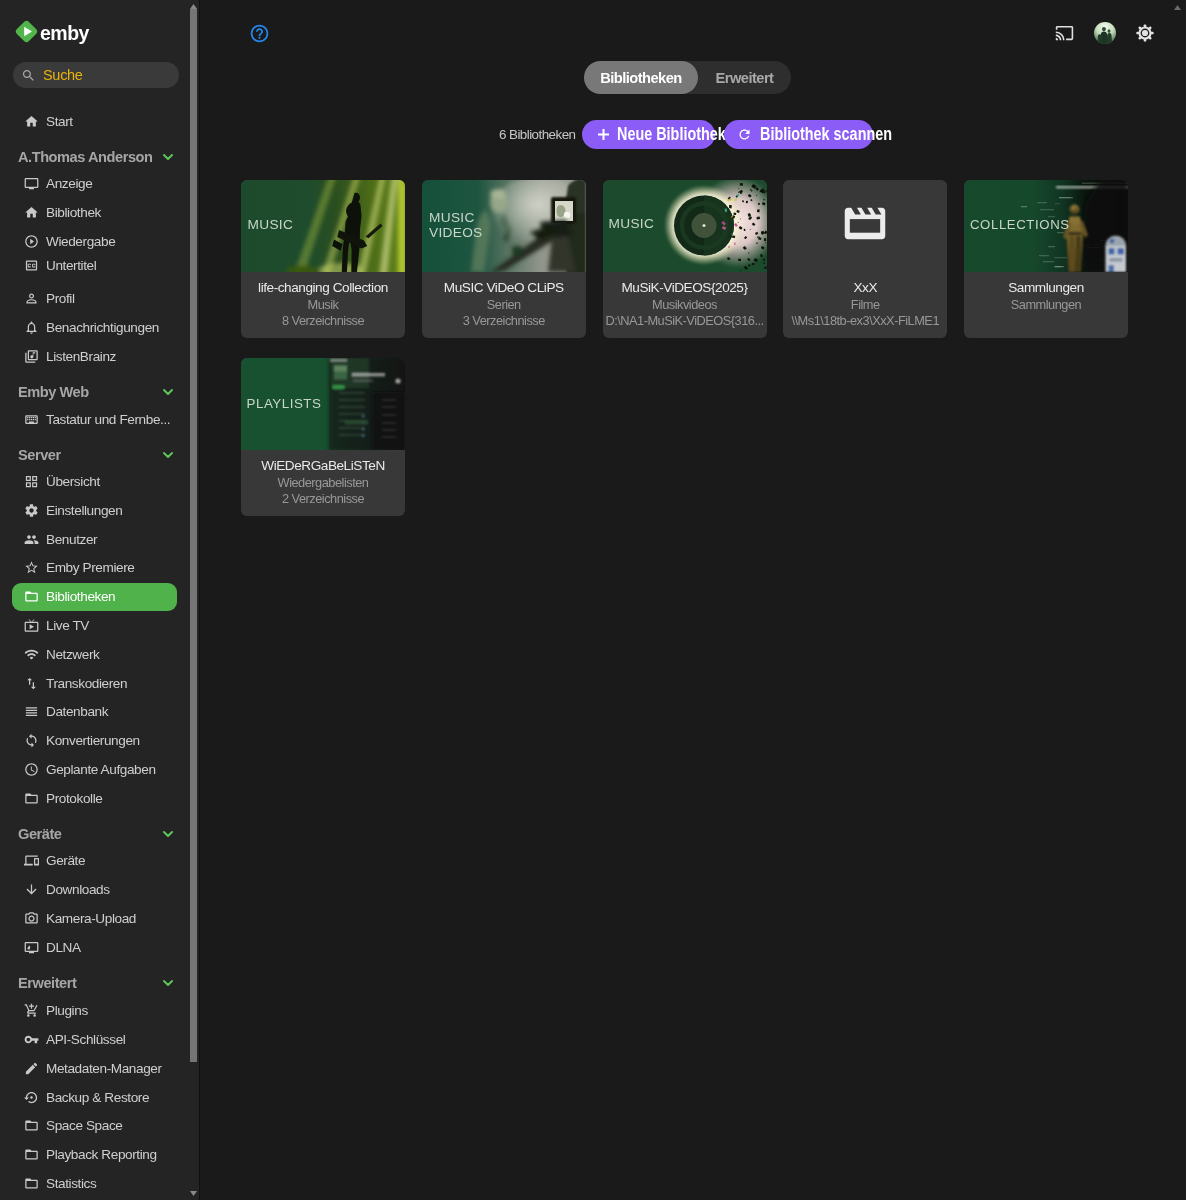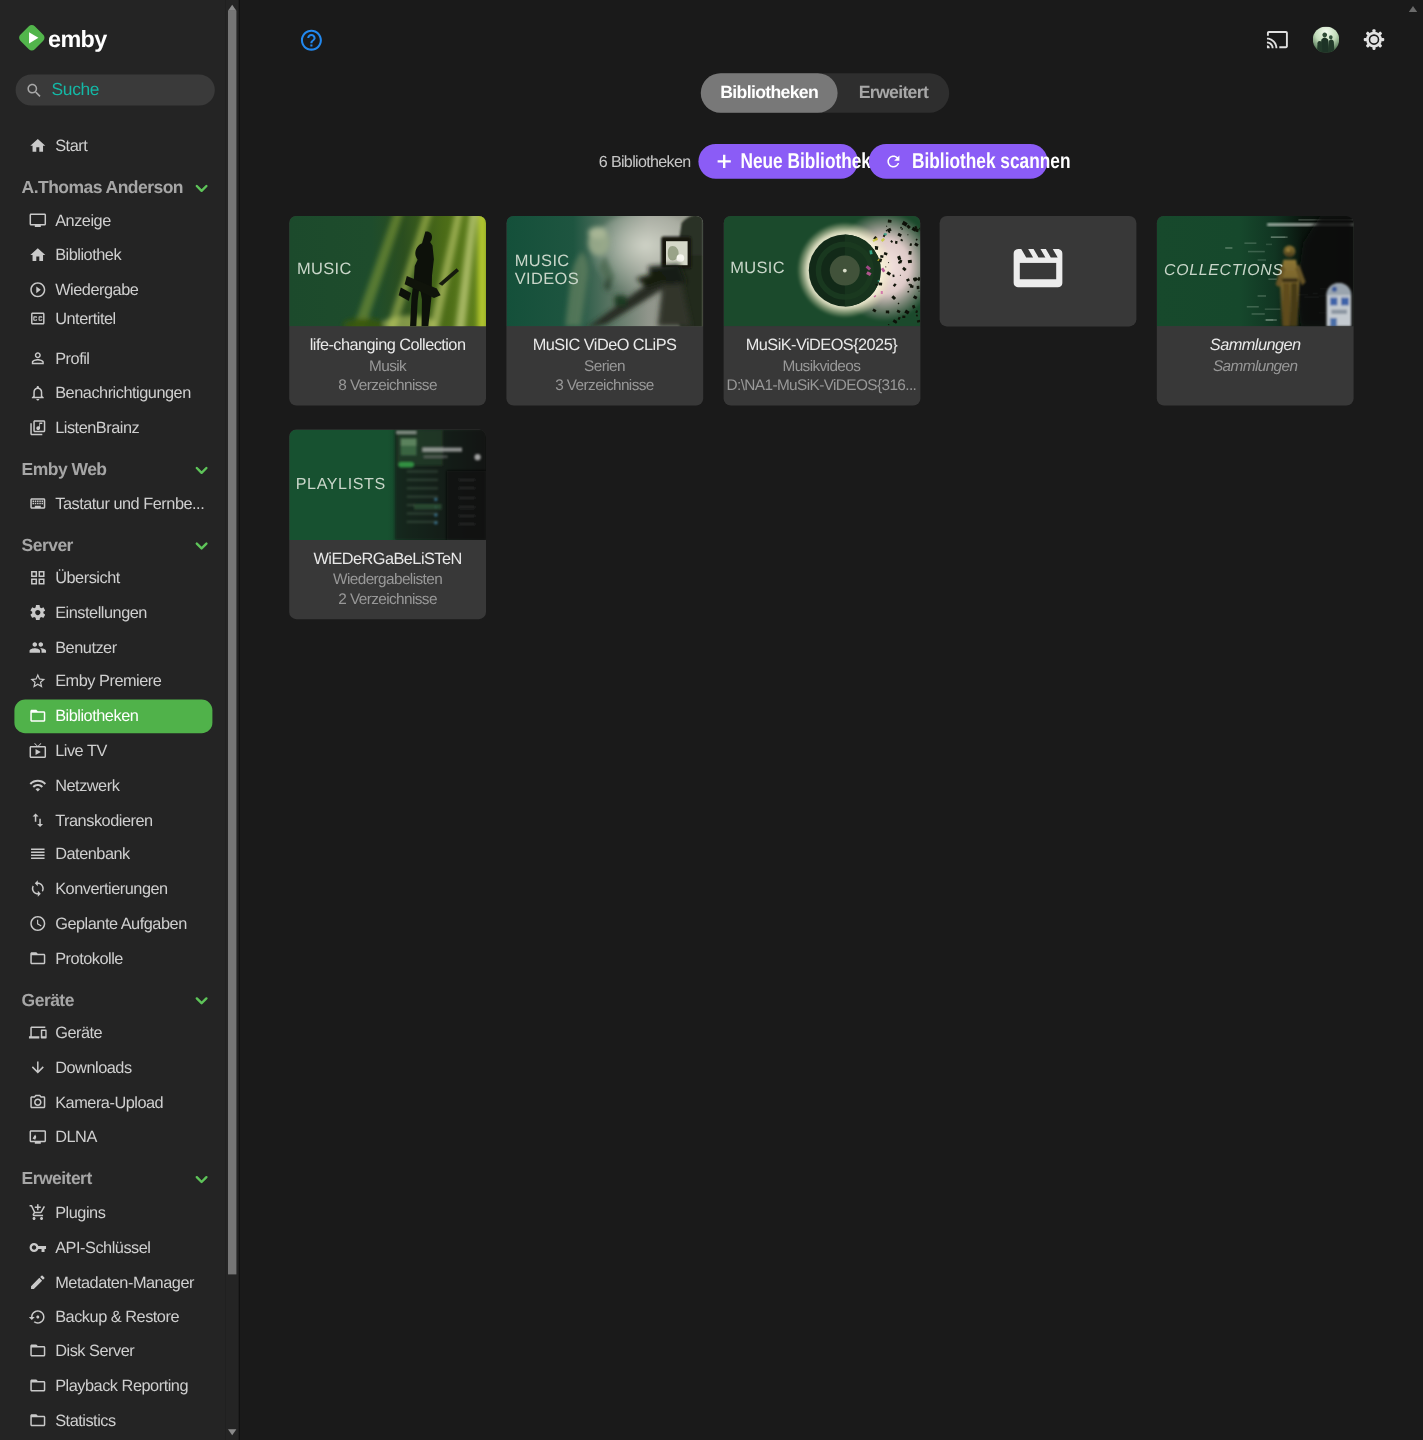--- a/index.html
+++ b/index.html
@@ -7,21 +7,21 @@
   font-family:"Liberation Sans", sans-serif; }
 #stage { position:relative; width:1186px; height:868px; }
 .abs { position:absolute; }
 
 
 #sidebar { left:0; top:0; width:188px; height:1200px; background:#242424; }
 #logo { left:15px; top:20px; width:160px; height:26px; }
 #searchbox { left:13px; top:62px; width:166px; height:26px; background:#3a3a3a;
   border-radius:13px; display:flex; align-items:center; color:#8f8f8f; }
 #searchbox svg { margin-left:8px; }
-#searchbox span { margin-left:7px; font-size:14.5px; color:#14b8a6; letter-spacing:-0.3px; }
+#searchbox span { margin-left:7px; font-size:14.5px; color:#eab308; letter-spacing:-0.3px; }
 
 .navitem { position:absolute; left:0; width:188px; height:29px; display:flex;
   align-items:center; color:#cfcfcf; font-size:13.6px; letter-spacing:-0.4px; }
 .navitem .ic { width:15px; height:15px; margin-left:24px; flex:none; display:flex; align-items:center; }
 .navitem .lbl { margin-left:7px; white-space:nowrap; }
 .navhead { position:absolute; left:18px; width:158px; height:22px; color:#a6a6a6;
   font-size:14.6px; font-weight:bold; display:flex; align-items:center; letter-spacing:-0.45px; }
 .navhead .chev { position:absolute; right:0px; top:3px; }
 .selpill { position:absolute; left:12px; width:165px; height:28px; background:#50b24a;
   border-radius:9px; }
@@ -334,21 +334,21 @@
           </svg>
         </span>
     <span class="lbl">Backup &amp; Restore</span>
   </div>
   <div class="navitem" style="top:1111.0px">
     <span class="ic">
           <svg width="15" height="15" viewBox="0 0 24 24" fill="#c9c9c9">
             <path d="M20 6h-8l-2-2H4c-1.1 0-1.99.9-1.99 2L2 18c0 1.1.9 2 2 2h16c1.1 0 2-.9 2-2V8c0-1.1-.9-2-2-2zm0 12H4V8h16v10z"></path>
           </svg>
         </span>
-    <span class="lbl">Disk Server</span>
+    <span class="lbl">Space Space</span>
   </div>
   <div class="navitem" style="top:1139.5px">
     <span class="ic">
           <svg width="15" height="15" viewBox="0 0 24 24" fill="#c9c9c9">
             <path d="M20 6h-8l-2-2H4c-1.1 0-1.99.9-1.99 2L2 18c0 1.1.9 2 2 2h16c1.1 0 2-.9 2-2V8c0-1.1-.9-2-2-2zm0 12H4V8h16v10z"></path>
           </svg>
         </span>
     <span class="lbl">Playback Reporting</span>
   </div>
   <div class="navitem" style="top:1168.5px">
@@ -671,22 +671,27 @@
     <div class="cimg">
           <svg width="164" height="92" viewBox="0 0 164 92">
             <g transform="translate(61.5,27.5)">
               <svg width="41" height="32" viewBox="2 4 20 16" preserveAspectRatio="none">
                 <path d="M18 4l2 3.5h-2.8l-2-3.5h-2.2l2 3.5h-2.8l-2-3.5H8l2 3.5H7.2L5.2 4H4c-1.1 0-2 .9-2 2v12c0 1.1.9 2 2 2h16c1.1 0 2-.9 2-2V6c0-1.1-.9-2-2-2h-2z" fill="#ececec"></path>
                 <rect x="4.6" y="9.8" width="14.8" height="6.8" fill="#383838"></rect>
               </svg>
             </g>
           </svg>
         </div>
-  </div>
-  <div class="card" style="left:964.0px; top:180px;font-style:italic;">
+    <div class="ctxt">
+          <div class="t1">XxX</div>
+          <div class="t2">Filme</div>
+          <div class="t2">\\Ms1\18tb-ex3\XxX-FiLME1</div>
+        </div>
+  </div>
+  <div class="card" style="left:964.0px; top:180px;">
     <div class="cimg">
           <svg width="164" height="92" viewBox="0 0 164 92">
             <defs>
               <filter id="b1" x="-30%" y="-30%" width="160%" height="160%">
                 <feGaussianBlur stdDeviation="1"></feGaussianBlur>
               </filter>
               <filter id="b2" x="-30%" y="-30%" width="160%" height="160%">
                 <feGaussianBlur stdDeviation="2"></feGaussianBlur>
               </filter>
               <filter id="b4" x="-40%" y="-40%" width="180%" height="180%">

